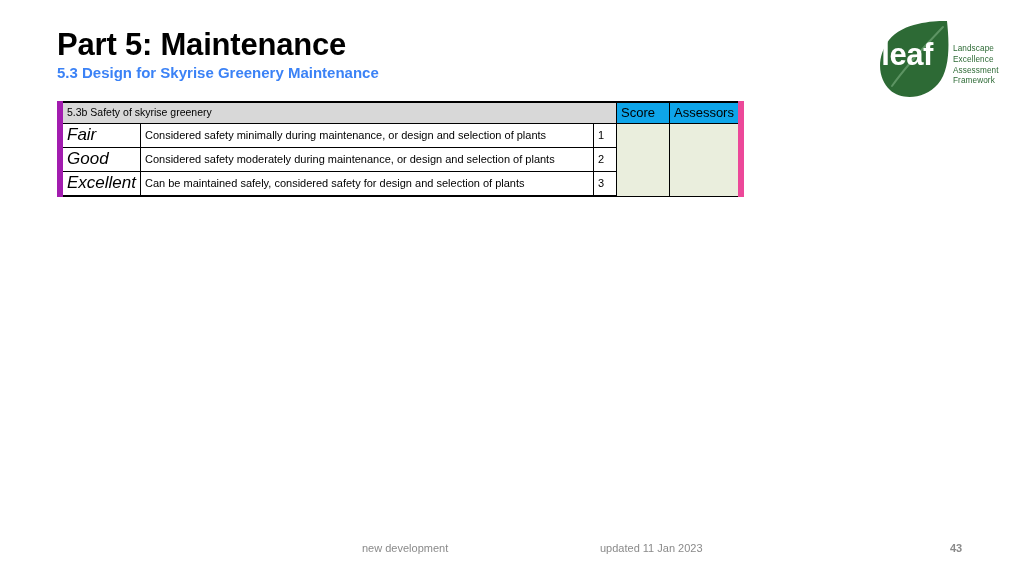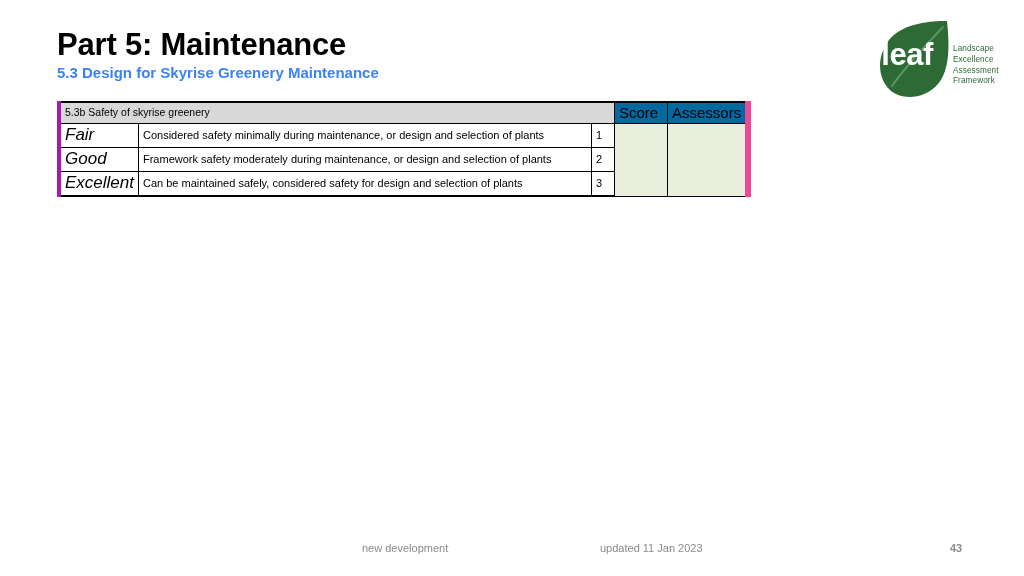--- a/index.html
+++ b/index.html
@@ -77,35 +77,35 @@
     color: #000000;
   }
   .score-table td, .score-table th {
     border: 1px solid #000000;
     padding: 0 4px;
     vertical-align: middle;
     text-align: left;
     font-weight: normal;
     line-height: 1.1;
   }
-  .score-table .outer-l { border-left: 4px solid #a21caf; margin-left: 32px; }
+  .score-table .outer-l { border-left: 6px solid #a21caf; margin-left: 32px; }
   .score-table .outer-r { border-right: 6px solid #ec4899; }
   .score-table .outer-t { border-top: 2px solid #000000; }
   .score-table .outer-b { border-bottom: 2px solid #000000; }
 
   .hdr-main {
     background: #d8d8d8;
     font-weight: bold;
     font-size: 10.5px;
     height: 20px;
   }
   .hdr-score, .hdr-assessors {
-    background: #0369a1;
-    font-weight: bold;
-    font-size: 15px;
+    background: #0ea5e9;
+    font-weight: bold;
+    font-size: 13px;
     text-align: center;
     height: 20px;
   }
   .cell-rating {
     width: 60px;
     height: 23px;
     font-size: 17px;
     font-style: italic;
   }
   .cell-desc {
@@ -184,21 +184,21 @@
     </tr>
     <tr>
       <td class="cell-rating outer-l">Fair</td>
       <td class="cell-desc">Considered safety minimally during maintenance, or design and selection of plants</td>
       <td class="cell-points">1</td>
       <td class="cell-score-fill" rowspan="3"></td>
       <td class="cell-assessors-fill outer-r" rowspan="3"></td>
     </tr>
     <tr>
       <td class="cell-rating outer-l">Good</td>
-      <td class="cell-desc">Framework safety moderately during maintenance, or design and selection of plants</td>
+      <td class="cell-desc">Considered safety moderately during maintenance, or design and selection of plants</td>
       <td class="cell-points">2</td>
     </tr>
     <tr>
       <td class="cell-rating outer-l outer-b">Excellent</td>
       <td class="cell-desc outer-b">Can be maintained safely, considered safety for design and selection of plants</td>
       <td class="cell-points outer-b">3</td>
     </tr>
   </tbody>
 </table>
 

